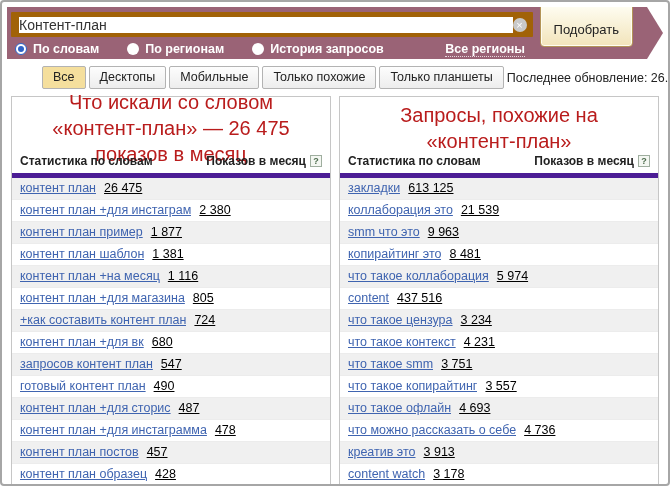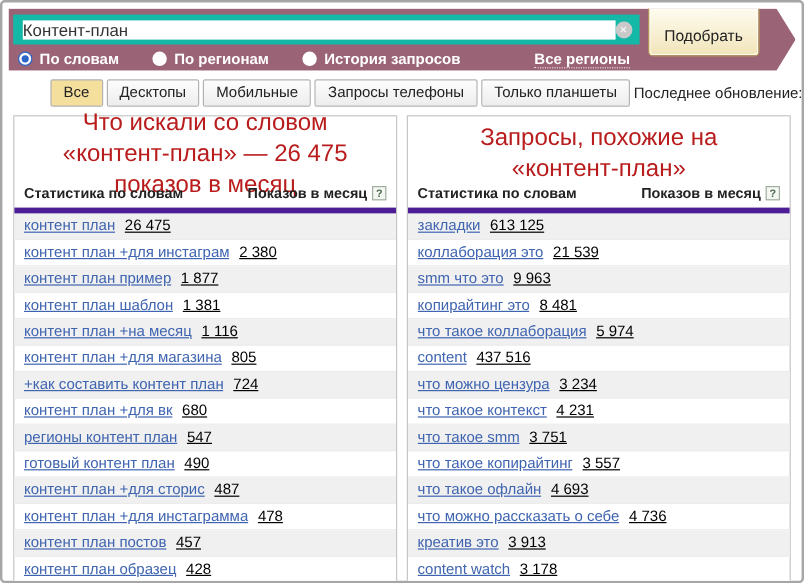--- a/index.html
+++ b/index.html
@@ -13,21 +13,21 @@
   }
 
   
   .banner {
     position:relative; height:52px; background:#9a6376;
     clip-path:polygon(0 0, calc(100% - 16px) 0, 100% 50%, calc(100% - 16px) 100%, 0 100%);
     padding:4px 30px 0 4px;
   }
   .search-row { display:flex; align-items:center; height:27px; gap:7px; }
   .search-box {
-    flex:1; background:#14b8a6; height:25px; display:flex; align-items:center;
+    flex:1; background:#a16207; height:25px; display:flex; align-items:center;
     padding:0 6px 0 8px; border-radius:1px;
   }
   .search-box input {
     border:none; outline:none; flex:1; font-size:14px; color:#333;
     font-family:"Liberation Sans", sans-serif;
   }
   .clear-icon {
     width:14px; height:14px; border-radius:50%; background:#c9c9c9;
     color:#fff; font-size:11px; line-height:14px; text-align:center;
     cursor:pointer; flex:0 0 auto;
@@ -114,21 +114,21 @@
         <span class="lbl">История запросов</span>
       </span>
       <span class="region-link">Все регионы</span>
     </div>
   </div>
 
   <div class="tabbar">
     <span class="tab active">Все</span>
     <span class="tab">Десктопы</span>
     <span class="tab">Мобильные</span>
-    <span class="tab">Запросы телефоны</span>
+    <span class="tab">Только похожие</span>
     <span class="tab">Только планшеты</span>
     <span class="last-update">Последнее обновление: 26.05.2022</span>
   </div>
 
   <div class="panels">
 
     <div class="panel">
       <div class="panel-title">Что искали со словом «контент-план» — 26 475 показов в месяц</div>
       <div class="thead">
         <span>Статистика по словам</span>
@@ -172,21 +172,21 @@
             <a>+как составить контент план</a>
             <span class="num">724</span>
           </div>
 
           <div class="row">
             <a>контент план +для вк</a>
             <span class="num">680</span>
           </div>
 
           <div class="row">
-            <a>регионы контент план</a>
+            <a>запросов контент план</a>
             <span class="num">547</span>
           </div>
 
           <div class="row">
             <a>готовый контент план</a>
             <span class="num">490</span>
           </div>
 
           <div class="row">
             <a>контент план +для сторис</a>
@@ -249,21 +249,21 @@
             <a>что такое коллаборация</a>
             <span class="num">5 974</span>
           </div>
 
           <div class="row">
             <a>content</a>
             <span class="num">437 516</span>
           </div>
 
           <div class="row">
-            <a>что можно цензура</a>
+            <a>что такое цензура</a>
             <span class="num">3 234</span>
           </div>
 
           <div class="row">
             <a>что такое контекст</a>
             <span class="num">4 231</span>
           </div>
 
           <div class="row">
             <a>что такое smm</a>

